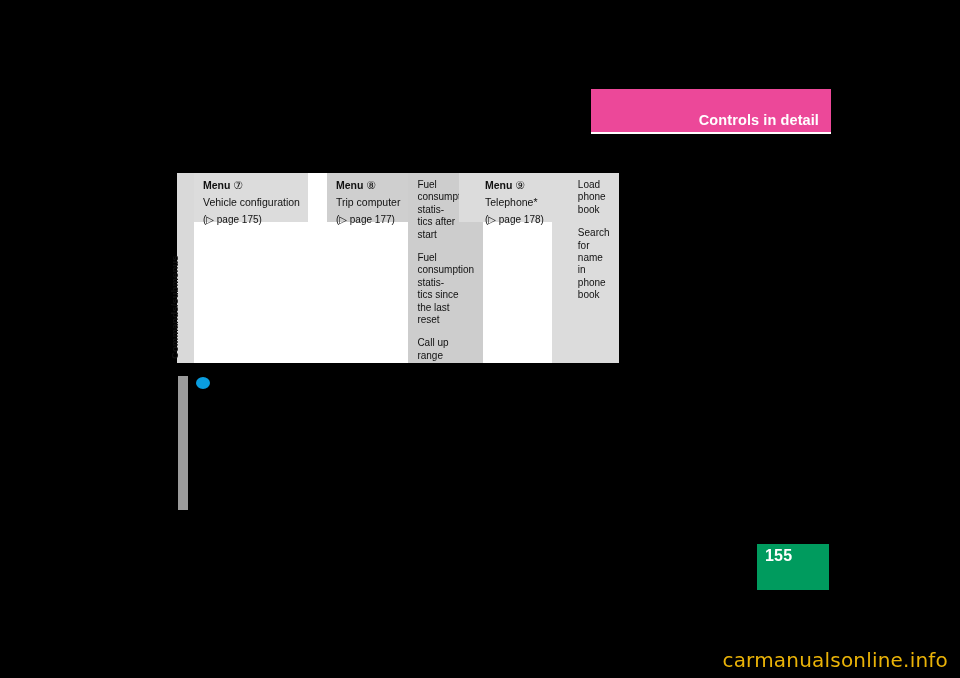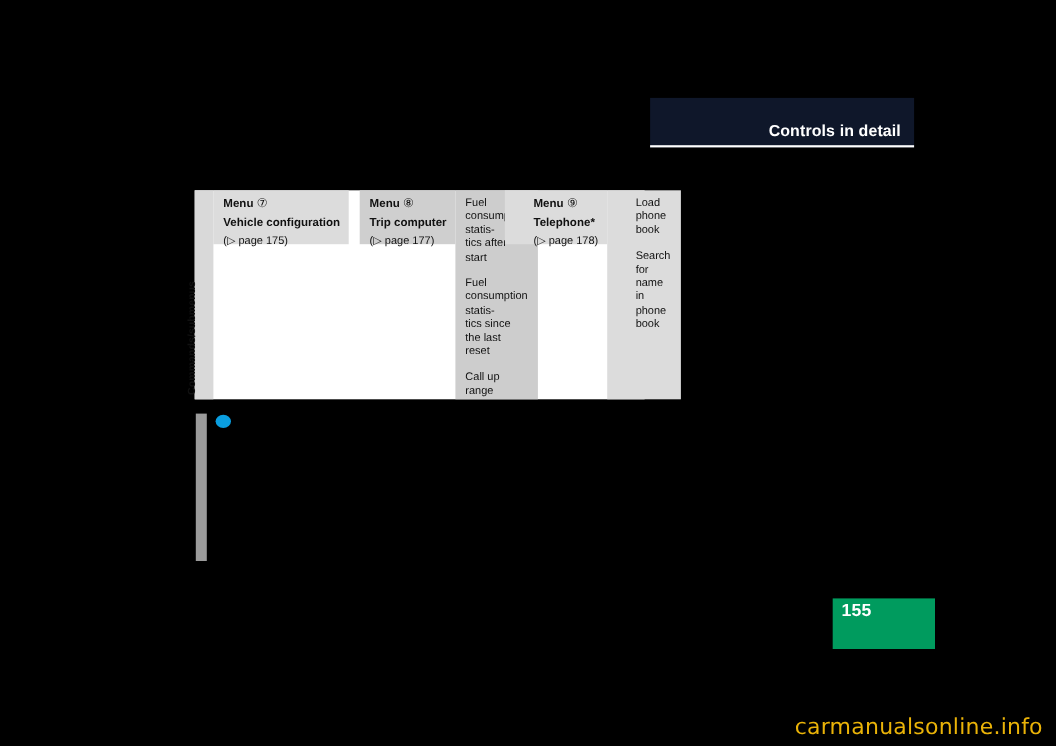--- a/index.html
+++ b/index.html
@@ -16,21 +16,21 @@
     color: #111111;
   }
 
   
   #header-banner {
     position: absolute;
     left: 591px;
     top: 89px;
     width: 240px;
     height: 45px;
-    background: #0f172a;
+    background: #ec4899;
   }
   #header-banner .banner-title {
     position: absolute;
     right: 12px;
     bottom: 6px;
     color: #ffffff;
     font-size: 14.5px;
     font-weight: bold;
     letter-spacing: 0.1px;
     white-space: nowrap;
@@ -42,21 +42,21 @@
     width: 240px;
     height: 2px;
     background: #ffffff;
   }
 
   
   #page-number-block {
     position: absolute;
     left: 757px;
     top: 544px;
-    width: 93px;
+    width: 72px;
     height: 46px;
     background: #009b5e;
   }
   #page-number-block .page-num {
     position: absolute;
     left: 8px;
     top: 3px;
     color: #ffffff;
     font-size: 16px;
     font-weight: bold;
@@ -140,21 +140,21 @@
     font-weight: bold;
     line-height: 13px;
     white-space: nowrap;
   }
   .cell-head .menu-line .circled {
     font-weight: normal;
     font-size: 11px;
   }
   .cell-head .menu-name {
     font-size: 10.5px;
-    font-weight: bold;
+    font-weight: normal;
     line-height: 13px;
     margin-top: 4px;
     white-space: nowrap;
   }
   .cell-head .menu-ref {
     font-size: 10px;
     line-height: 13px;
     margin-top: 4px;
     white-space: nowrap;
   }

